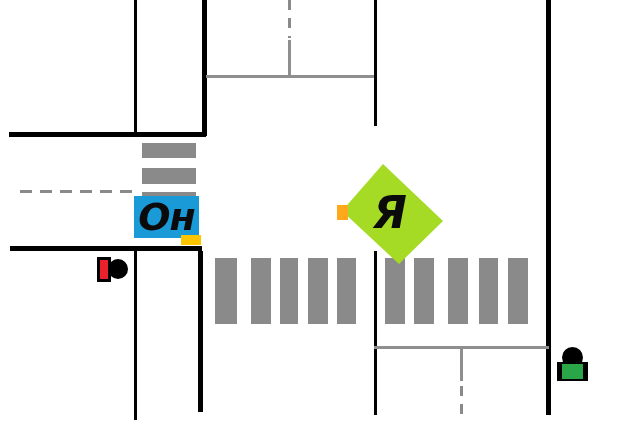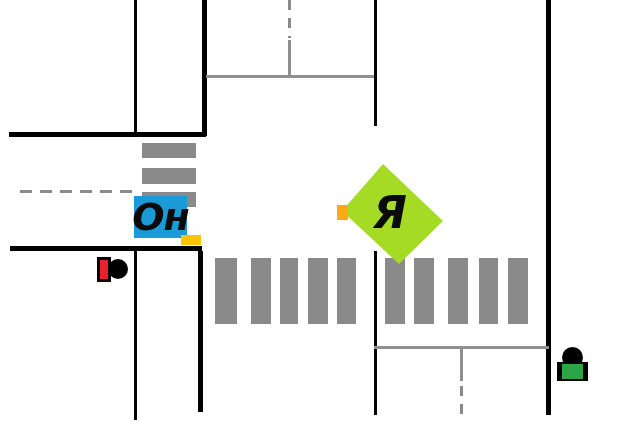--- a/index.html
+++ b/index.html
@@ -13,21 +13,21 @@
   
   .mark{background:#8f8f8f;}
   .dash-h{background:repeating-linear-gradient(90deg,#8a8a8a 0 12px,transparent 12px 20px);}
   .dash-v{background:repeating-linear-gradient(180deg,#8a8a8a 0 10px,transparent 10px 18px);}
   
   .stripe{position:absolute;background:#8a8a8a;}
   .cw-h .stripe{top:0;width:20px;height:66px;}
   .cw-v .stripe{left:0;width:54px;height:15px;}
   
   #other-car{
-    left:134px;top:196px;width:53px;height:42px;background:#1a9ad6;z-index:5;
+    left:134px;top:196px;width:65px;height:42px;background:#1a9ad6;z-index:5;
     display:flex;align-items:center;justify-content:center;
   }
   .car-label{
     font-weight:bold;font-style:italic;color:#0b0b0b;line-height:1;
   }
   #other-car .car-label{font-size:38px;letter-spacing:-1px;}
   #other-indicator{left:181px;top:235px;width:20px;height:10px;background:#fdc500;z-index:6;}
   #my-car{
     left:342px;top:164px;width:101px;height:100px;background:#a5da25;z-index:5;
     clip-path:polygon(40.6% 0%,100% 57%,56.4% 100%,0% 47%);

